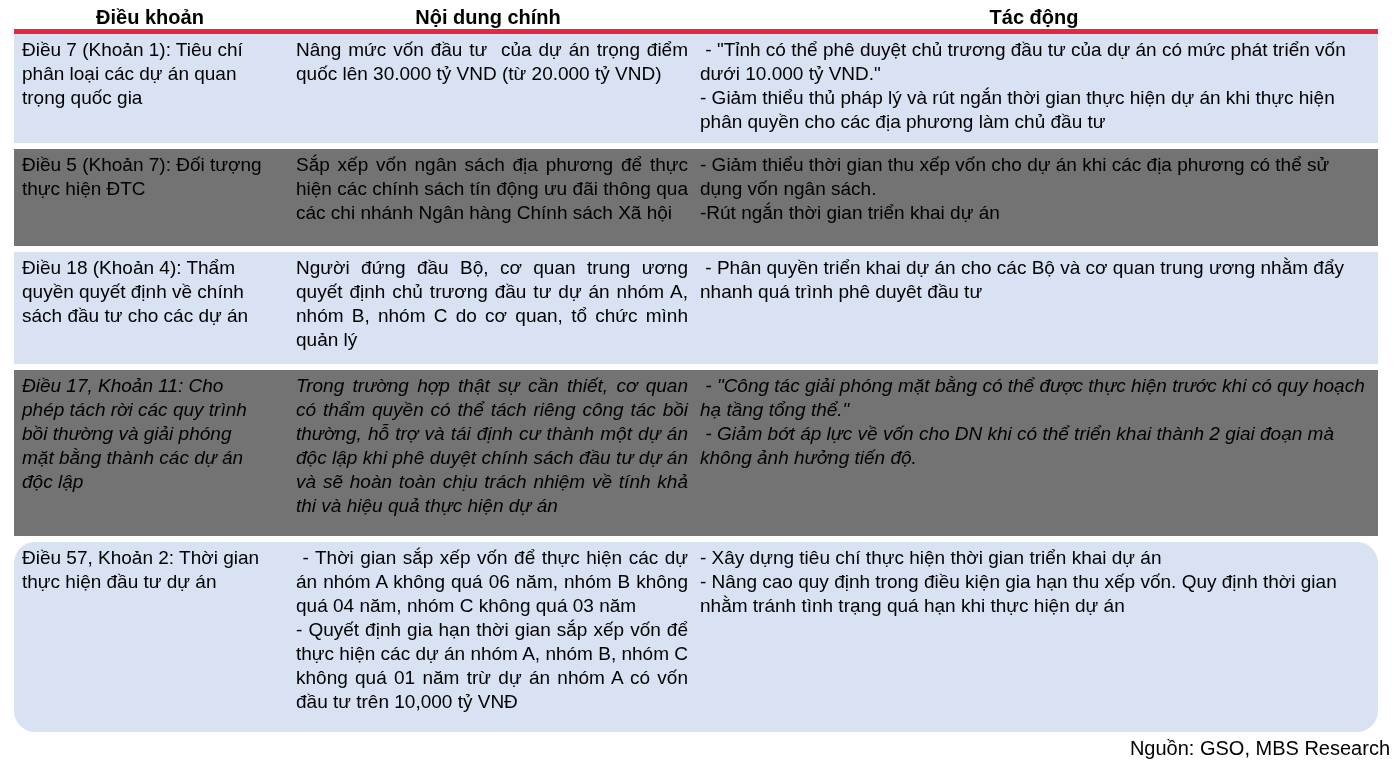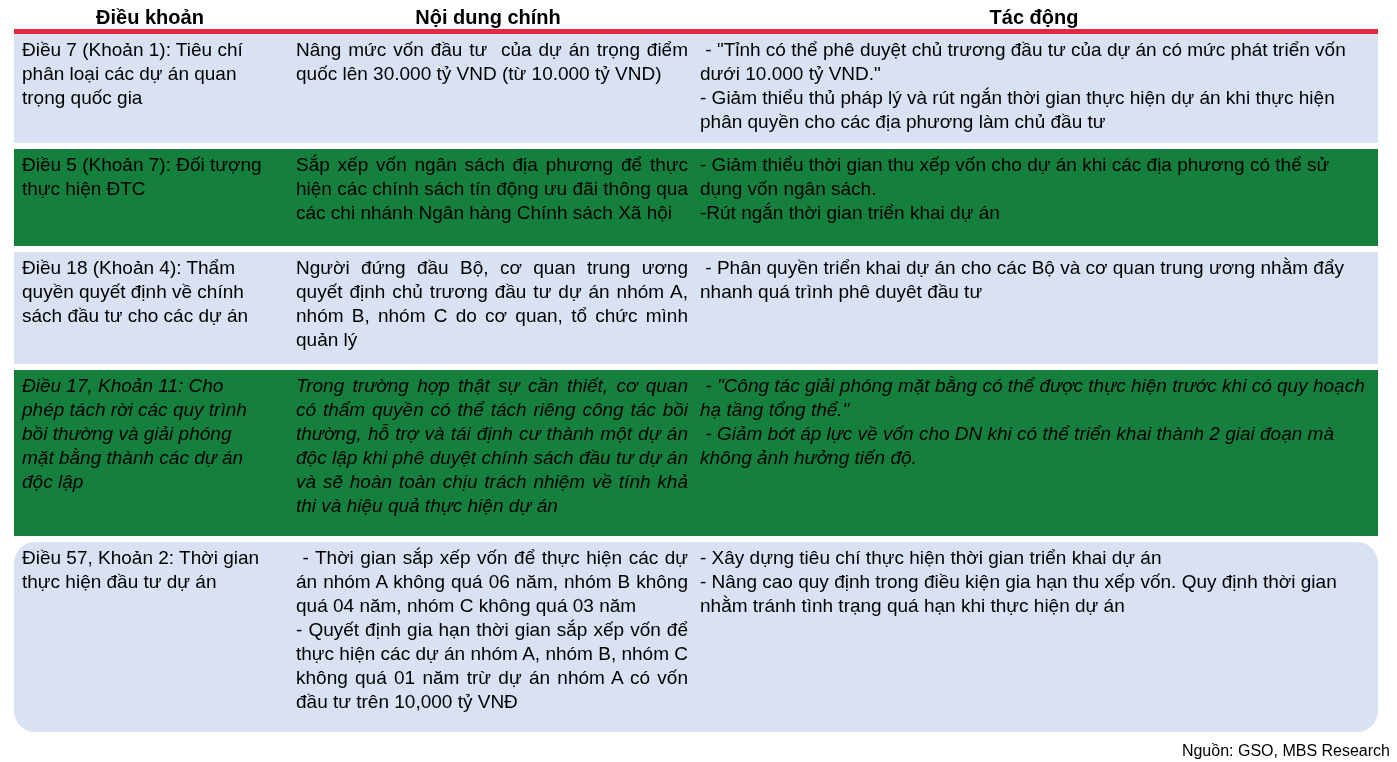--- a/index.html
+++ b/index.html
@@ -36,21 +36,21 @@
   .red-line {
     height: 5px;
     background: #E62744;
   }
   .rows {
     display: flex;
     flex-direction: column;
     gap: 6px;
     margin-top: 0;
   }
-  .row { background: #15803d; }
+  .row { background: #737373; }
   .row.alt { background: #D8E2F3; }
   .r1 { min-height: 109px; }
   .r2 { min-height: 97px; }
   .r3 { min-height: 112px; }
   .r4 { min-height: 166px; font-style: italic; }
   .r5 { min-height: 190px; border-radius: 21px; }
   .cell {
     font-size: 19px;
     line-height: 24px;
     color: #000000;
@@ -58,21 +58,21 @@
     padding-top: 4px;
     box-sizing: border-box;
   }
   .cell.article { padding-left: 8px;  padding-right: 18px; }
   .cell.content { padding-left: 10px; padding-right: 2px; text-align: justify; }
   .cell.impact  { padding-left: 10px; padding-right: 8px; }
   .source-note {
     position: absolute;
     right: 7px;
     bottom: 2px;
-    font-size: 16px;
+    font-size: 20px;
     color: #000000;
     text-align: right;
   }
 </style>
 </head>
 <body>
 
 <div class="page">
   <div class="table-wrap">
 
@@ -81,21 +81,21 @@
       <div class="hcell">Nội dung chính</div>
       <div class="hcell">Tác động</div>
     </div>
 
     <div class="red-line"></div>
 
     <div class="rows">
 
       <div class="row alt r1 grid-cols">
         <div class="cell article">Điều 7 (Khoản 1): Tiêu chí phân loại các dự án quan trọng quốc gia</div>
-        <div class="cell content">Nâng mức vốn đầu tư  của dự án trọng điểm quốc lên 30.000 tỷ VND (từ 10.000 tỷ VND)</div>
+        <div class="cell content">Nâng mức vốn đầu tư  của dự án trọng điểm quốc lên 30.000 tỷ VND (từ 20.000 tỷ VND)</div>
         <div class="cell impact"> - "Tỉnh có thể phê duyệt chủ trương đầu tư của dự án có mức phát triển vốn dưới 10.000 tỷ VND."
 - Giảm thiểu thủ pháp lý và rút ngắn thời gian thực hiện dự án khi thực hiện phân quyền cho các địa phương làm chủ đầu tư</div>
       </div>
 
       <div class="row r2 grid-cols">
         <div class="cell article">Điều 5 (Khoản 7): Đối tượng thực hiện ĐTC</div>
         <div class="cell content">Sắp xếp vốn ngân sách địa phương để thực hiện các chính sách tín động ưu đãi thông qua các chi nhánh Ngân hàng Chính sách Xã hội</div>
         <div class="cell impact">- Giảm thiểu thời gian thu xếp vốn cho dự án khi các địa phương có thể sử dụng vốn ngân sách.
 -Rút ngắn thời gian triển khai dự án</div>
       </div>

